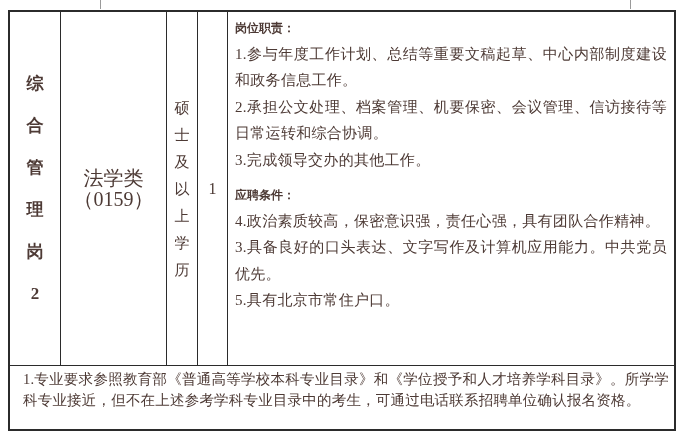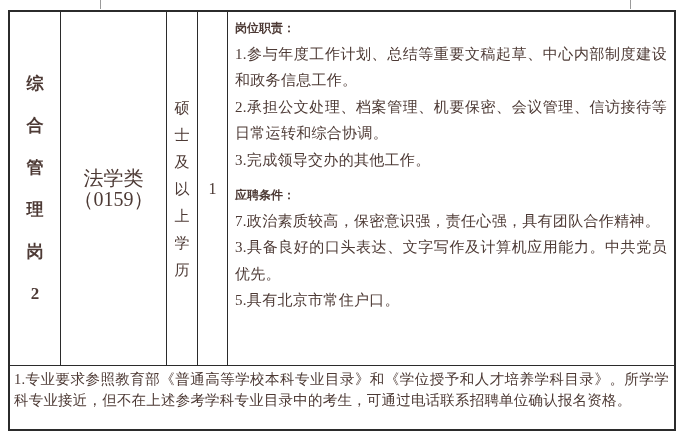--- a/index.html
+++ b/index.html
@@ -102,20 +102,21 @@
     flex: 1 1 auto;
     border-top: 1px solid var(--border-color, #2b2b2b);
     padding: 3px 5px 0 4px;
   }
   .note {
     font-size: 14.5px;
     line-height: 20.6px;
     text-align: justify;
     text-justify: inter-character;
     letter-spacing: 0.2px;
+    margin-left: 9px;
   }
 </style>
 </head>
 <body style="--text-color: #4d3a35; --border-color: #2b2b2b; background: rgb(255, 255, 255);">
 
 <div class="tick tick-left"></div>
 <div class="tick tick-right"></div>
 
 <div class="job-table">
   <div class="main-row">
@@ -153,21 +154,21 @@
     <div class="cell col-headcount">
       <span>1</span>
     </div>
 
     <div class="cell col-details">
       <div class="h">岗位职责：</div>
       <div class="p">1.参与年度工作计划、总结等重要文稿起草、中心内部制度建设和政务信息工作。</div>
       <div class="p">2.承担公文处理、档案管理、机要保密、会议管理、信访接待等日常运转和综合协调。</div>
       <div class="p">3.完成领导交办的其他工作。</div>
       <div class="h h2">应聘条件：</div>
-      <div class="p">7.政治素质较高，保密意识强，责任心强，具有团队合作精神。</div>
+      <div class="p">4.政治素质较高，保密意识强，责任心强，具有团队合作精神。</div>
       <div class="p">3.具备良好的口头表达、文字写作及计算机应用能力。中共党员优先。</div>
       <div class="p">5.具有北京市常住户口。</div>
     </div>
   </div>
 
   <div class="notes-row">
     <div class="note">1.专业要求参照教育部《普通高等学校本科专业目录》和《学位授予和人才培养学科目录》。所学学科专业接近，但不在上述参考学科专业目录中的考生，可通过电话联系招聘单位确认报名资格。</div>
   </div>
 </div>
 

